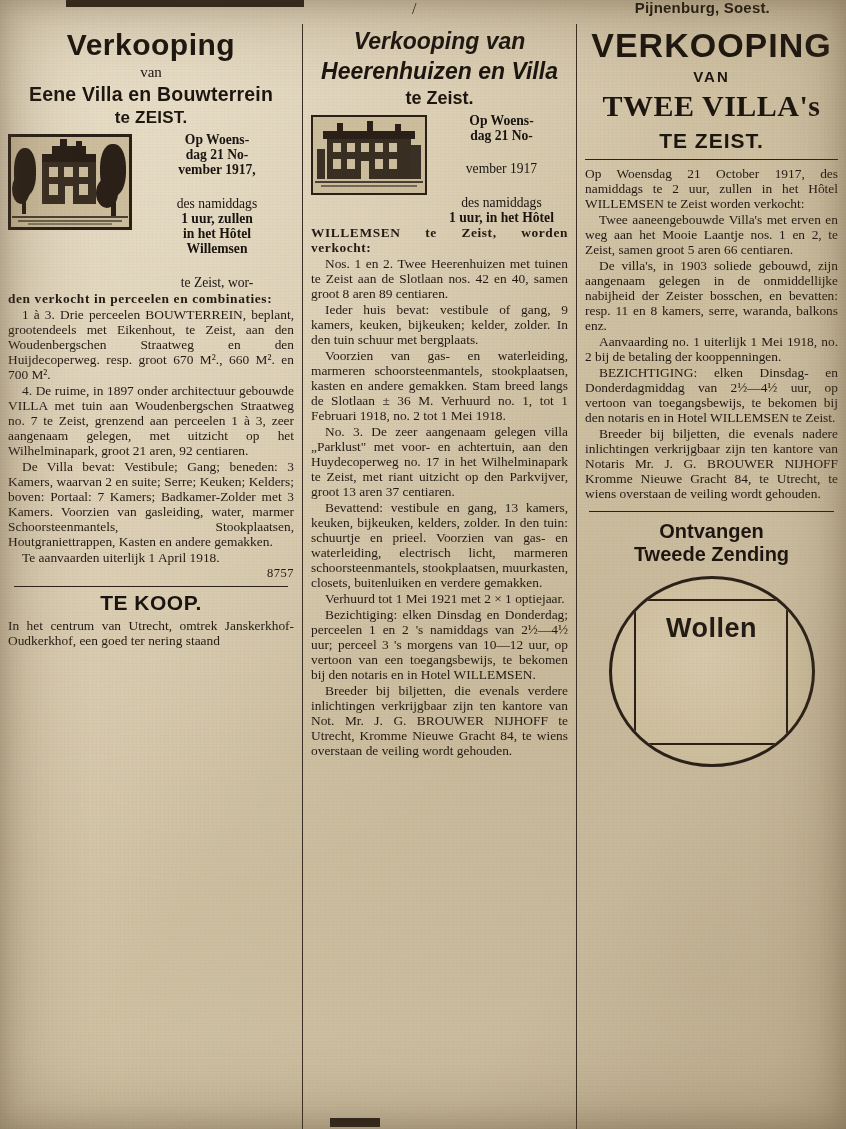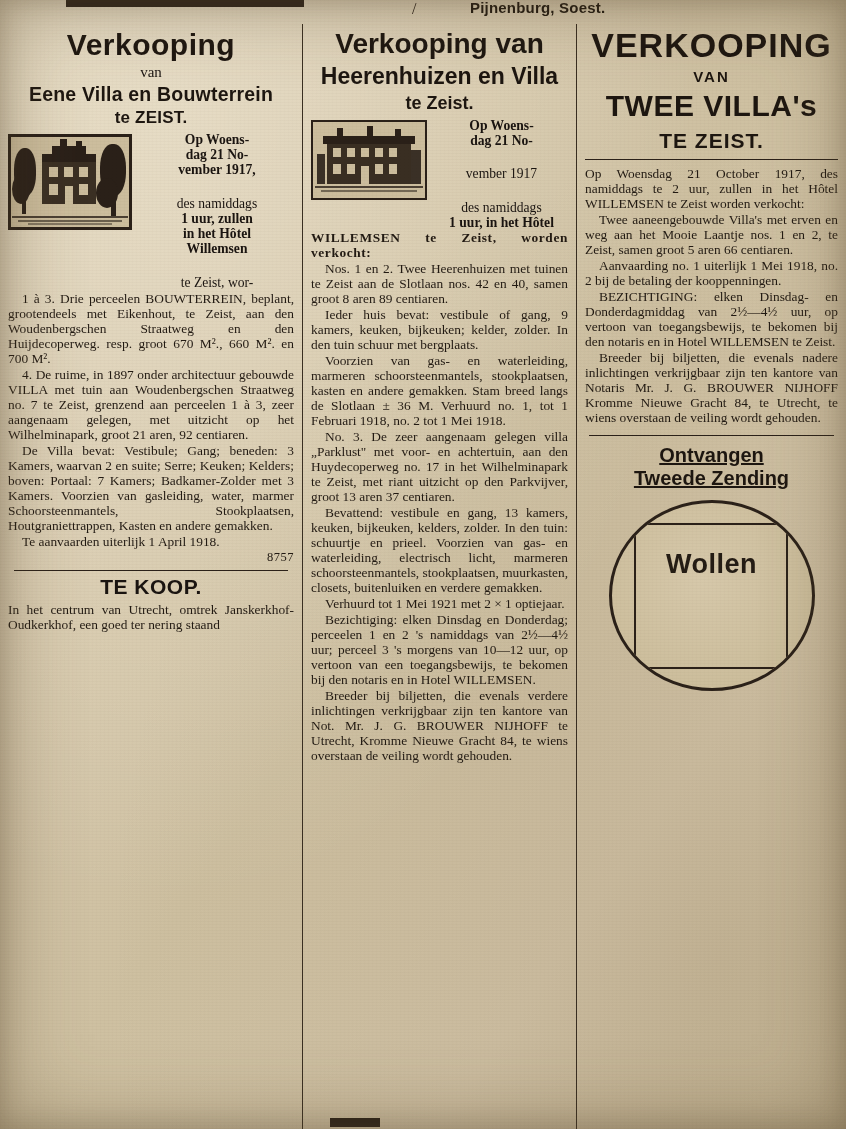--- a/index.html
+++ b/index.html
@@ -68,21 +68,21 @@
     left: 66px;
     width: 238px;
     height: 7px;
     background: #2b2118;
   }
   .top-soest {
     position: absolute;
     top: -1px;
     left: 470px;
     width: 300px;
-    text-align: left;
+    text-align: right;
     font-family: "Liberation Sans", sans-serif;
     font-weight: bold;
     font-size: 15px;
     letter-spacing: 0.2px;
     color: #20180f;
   }
   .top-slash {
     position: absolute;
     top: 0px;
     left: 412px;
@@ -129,32 +129,32 @@
     margin: 2px 0 0 0;
     letter-spacing: 0.2px;
   }
   .c1-h3 {
     font-size: 17px;
     margin: 2px 0 4px 0;
     letter-spacing: 0.2px;
   }
 
   
-  .c2-h1 { font-size: 28px; margin: 4px 0 0 0; }
-  .c2-h2 { font-size: 23px; margin: 3px 0 0 0; }
+  .c2-h1 { font-size: 23px; margin: 4px 0 0 0; font-style: italic; }
+  .c2-h2 { font-size: 23px; margin: 3px 0 0 0; font-style: italic; }
   .c2-h3 { font-size: 18px; margin: 3px 0 4px 0; }
 
   
   .c3-h1 {
     font-size: 34px;
     letter-spacing: 1px;
     margin: 2px 0 0 0;
   }
   .c3-van { font-size: 15px; margin: 3px 0 0 0; letter-spacing: 2px; }
-  .c3-h2 { font-size: 30px; margin: 4px 0 0 0; letter-spacing: 0.5px; }
+  .c3-h2 { font-size: 30px; margin: 4px 0 0 0; letter-spacing: 0.5px; font-family: Liberation Serif, serif; }
   .c3-h3 { font-size: 21px; margin: 6px 0 6px 0; letter-spacing: 1px; }
 
   
   .illo-block { overflow: hidden; }
   .illo {
     float: left;
     margin: 2px 8px 2px 0;
   }
   .illo-right {
     overflow: hidden;
@@ -207,21 +207,20 @@
 
   
   .c3-adv-rule { border-top: 1.5px solid #2b2118; margin: 10px 4px 8px 4px; }
   .adv-h {
     font-family: "Liberation Sans", sans-serif;
     font-weight: bold;
     text-align: center;
     font-size: 20px;
     line-height: 1.15;
     color: #1d1610;
-    text-decoration: underline;
   }
   .stamp-wrap {
     display: flex;
     justify-content: center;
     margin-top: 10px;
   }
   .stamp {
     position: relative;
     width: 200px;
     height: 185px;
@@ -239,21 +238,21 @@
   .stamp .w1, .stamp .w2 {
     position: absolute;
     width: 100%;
     text-align: center;
     font-family: "Liberation Sans", sans-serif;
     font-weight: bold;
     font-size: 27px;
     color: #241c14;
     letter-spacing: 0.5px;
   }
-  .stamp .w1 { top: 46px; }
+  .stamp .w1 { top: 34px; }
   .stamp .w2 { top: 98px; }
   .c3-sep { border-top: 1.5px solid #2b2118; margin: 6px 0 6px 0; }
   .blackbar-bottom {
     position: absolute;
     left: 330px;
     bottom: 2px;
     width: 50px;
     height: 9px;
     background: #2b2118;
   }
@@ -318,20 +317,21 @@
           <div>vember 1917,</div>
           <div class="thin">des namiddags</div>
           <div>1 uur, zullen</div>
           <div>in het Hôtel</div>
           <div>Willemsen</div>
           <div class="thin">te Zeist, wor-</div>
         </div>
       </div>
 
       <div class="body-txt" style="margin-top:1px;">
+        <p class="noind b sp">den verkocht in perceelen en combinaties:</p>
         <p>1 à 3. Drie perceelen BOUWTERREIN, beplant, grootendeels met Eikenhout, te Zeist, aan den Woudenbergschen Straatweg en den Huijdecoperweg. resp. groot 670 M²., 660 M². en 700 M².</p>
         <p>4. De ruime, in 1897 onder architectuur gebouwde VILLA met tuin aan Woudenbergschen Straatweg no. 7 te Zeist, grenzend aan perceelen 1 à 3, zeer aangenaam gelegen, met uitzicht op het Wilhelminapark, groot 21 aren, 92 centiaren.</p>
         <p>De Villa bevat: Vestibule; Gang; beneden: 3 Kamers, waarvan 2 en suite; Serre; Keuken; Kelders; boven: Portaal: 7 Kamers; Badkamer-Zolder met 3 Kamers. Voorzien van gasleiding, water, marmer Schoorsteenmantels, Stookplaatsen, Houtgraniettrappen, Kasten en andere gemakken.</p>
         <p>Te aanvaarden uiterlijk 1 April 1918.</p>
         <div class="num-right">8757</div>
       </div>
 
       <div class="tekoop-rule"></div>
       <div class="tekoop-h">TE KOOP.</div>
       <div class="body-txt">
@@ -399,20 +399,21 @@
     <div class="col col3">
       <div class="hdr-script c3-h1">VERKOOPING</div>
       <div class="hdr-script c3-van">VAN</div>
       <div class="hdr-script c3-h2">TWEE VILLA's</div>
       <div class="hdr-script c3-h3">TE ZEIST.</div>
       <div class="c3-sep"></div>
 
       <div class="body-txt">
         <p class="noind">Op Woensdag 21 October 1917, des namiddags te 2 uur, zullen in het Hôtel WILLEMSEN te Zeist worden verkocht:</p>
         <p>Twee aaneengebouwde Villa's met erven en weg aan het Mooie Laantje nos. 1 en 2, te Zeist, samen groot 5 aren 66 centiaren.</p>
+        <p>De villa's, in 1903 soliede gebouwd, zijn aangenaam gelegen in de onmiddellijke nabijheid der Zeister bosschen, en bevatten: resp. 11 en 8 kamers, serre, waranda, balkons enz.</p>
         <p>Aanvaarding no. 1 uiterlijk 1 Mei 1918, no. 2 bij de betaling der kooppenningen.</p>
         <p>BEZICHTIGING: elken Dinsdag- en Donderdagmiddag van 2½—4½ uur, op vertoon van toegangsbewijs, te bekomen bij den notaris en in Hotel WILLEMSEN te Zeist.</p>
         <p>Breeder bij biljetten, die evenals nadere inlichtingen verkrijgbaar zijn ten kantore van Notaris Mr. J. G. BROUWER NIJHOFF Kromme Nieuwe Gracht 84, te Utrecht, te wiens overstaan de veiling wordt gehouden.</p>
       </div>
 
       <div class="c3-adv-rule"></div>
 
       <div class="adv-h">Ontvangen</div>
       <div class="adv-h">Tweede Zending</div>
 

